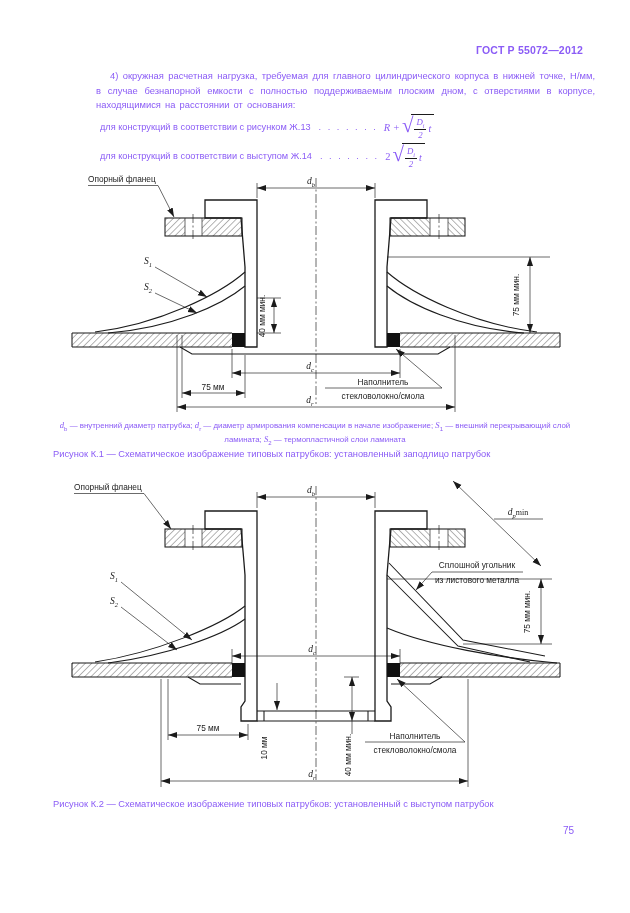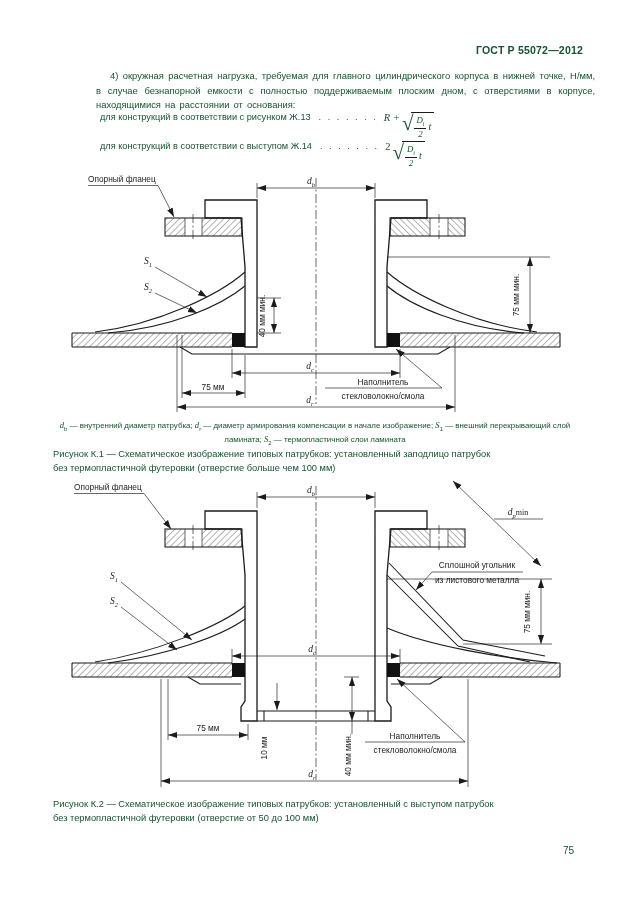--- a/index.html
+++ b/index.html
@@ -1,36 +1,36 @@
 <!DOCTYPE html>
 <html><head>
 <meta charset="utf-8">
 <style>
   html,body{margin:0;padding:0;background:#9a9a9a;}
   .page{position:relative;width:630px;height:913px;background:#ffffff;overflow:hidden;
-        font-family:"Liberation Sans",sans-serif;color:#14532d;}
+        font-family:"Liberation Sans",sans-serif;color:#8b5cf6;}
   .hdr{position:absolute;top:44px;right:47px;font-size:10.5px;font-weight:bold;letter-spacing:.2px;}
   .para{position:absolute;top:69px;left:96px;width:499px;font-size:9.4px;line-height:14.6px;
         text-align:justify;text-indent:14px;word-spacing:1.5px;}
-  .fline{position:absolute;left:100px;height:30px;display:flex;align-items:flex-start;font-size:9.2px;white-space:nowrap;}
+  .fline{position:absolute;left:100px;height:30px;display:flex;align-items:center;font-size:9.2px;white-space:nowrap;}
   .fline .dots{margin:0 6px 0 8px;letter-spacing:2px;}
   .mvar{font:italic 10.5px "Liberation Serif",serif;margin-right:2px;}
   .sqrt{display:inline-flex;align-items:center;}
   .sqrt-sign{font:14px "Liberation Serif",serif;font-size:21px;line-height:1;transform:translateY(-2px);margin-right:-2px;}
   .sqrt-body{border-top:1px solid #1b1b1b;display:inline-flex;align-items:center;gap:2px;padding:2px 3px 0 3px;}
   .frac{display:inline-flex;flex-direction:column;align-items:center;font:italic 8.8px "Liberation Serif",serif;line-height:1.15;}
   .frac .num{border-bottom:1px solid #1b1b1b;padding:0 2px;}
   .frac sub{font-size:6px;}
   .tvar{font:italic 10px "Liberation Serif",serif;}
   .fig{position:absolute;}
   .fnote{position:absolute;top:420px;left:53px;width:524px;font-size:7.9px;line-height:10.8px;text-align:center;}
   .fnote i{font-family:"Liberation Serif",serif;font-size:8.6px;}
   .fnote sub{font-size:6px;}
   .cap{position:absolute;left:53px;width:524px;font-size:9.3px;line-height:13.5px;}
-  .pnum{position:absolute;top:825px;left:563px;font-size:10px;margin-top:20px;}
+  .pnum{position:absolute;top:825px;left:563px;font-size:10px;}
   
   svg .lbl{font:8.3px "Liberation Sans",sans-serif;fill:#1b1b1b;}
   svg .mth{font:italic 9.5px "Liberation Serif",serif;fill:#1b1b1b;}
   svg .sb{font-size:6.5px;}
   svg .min{font:8px "Liberation Serif",serif;font-style:normal;}
   svg .thick{stroke:#1b1b1b;stroke-width:1.3;fill:none;}
   svg .mid{stroke:#1b1b1b;stroke-width:1.05;fill:none;}
   svg .thin{stroke:#1b1b1b;stroke-width:0.65;fill:none;}
   svg .cl{stroke:#1b1b1b;stroke-width:0.65;fill:none;stroke-dasharray:9 2.5 2 2.5;}
   svg .blk{fill:#111;stroke:none;}
@@ -184,21 +184,20 @@
       <text class="lbl" x="323" y="227" text-anchor="middle">стекловолокно/смола</text>
     </g>
   </svg>
 
   <div class="fnote">
     <i>d</i><sub>b</sub><span> — внутренний диаметр патрубка; </span><i>d</i><sub>r</sub><span> — диаметр армирования компенсации в начале изображение; </span><i>S</i><sub>1</sub><span> — внешний перекрывающий слой ламината; </span><i>S</i><sub>2</sub><span> — термопластичной слои ламината</span>
   </div>
 
   <div class="cap" style="top:448px">
     <div>Рисунок К.1 — Схематическое изображение типовых патрубков: установленный заподлицо патрубок</div>
-    <div>без термопластичной футеровки (отверстие больше чем 100 мм)</div>
   </div>
 
   <svg class="fig" style="left:60px;top:478px" width="520" height="315" viewBox="0 0 520 315">
 
     <path class="cl" d="M256,8 V302"></path>
 
     <path class="thick" fill="url(#h1)" d="M145,33 L197,33 L197,243 L181,243 L181,229 L185,223 L185,97 Q183,72 181,51 L145,51 Z"></path>
     <path class="thick" fill="url(#h2)" d="M367,33 L315,33 L315,243 L331,243 L331,229 L327,223 L327,97 Q329,72 331,51 L367,51 Z"></path>
     <path class="mid" d="M197,233 H315 M197,243 H315 M204,233 V243 M308,233 V243"></path>
 
@@ -311,17 +310,16 @@
     <g>
       <text class="lbl" x="355" y="261" text-anchor="middle">Наполнитель</text>
       <path class="thin" d="M305,264 H405"></path>
       <path class="thin" d="M405,264 L337,201" marker-end="url(#arr)"></path>
       <text class="lbl" x="355" y="275" text-anchor="middle">стекловолокно/смола</text>
     </g>
   </svg>
 
   <div class="cap" style="top:798px">
     <div>Рисунок К.2 — Схематическое изображение типовых патрубков: установленный с выступом патрубок</div>
-    <div>без термопластичной футеровки (отверстие от 50 до 100 мм)</div>
   </div>
 
   <div class="pnum">75</div>
 </div>
 
 </body></html>

